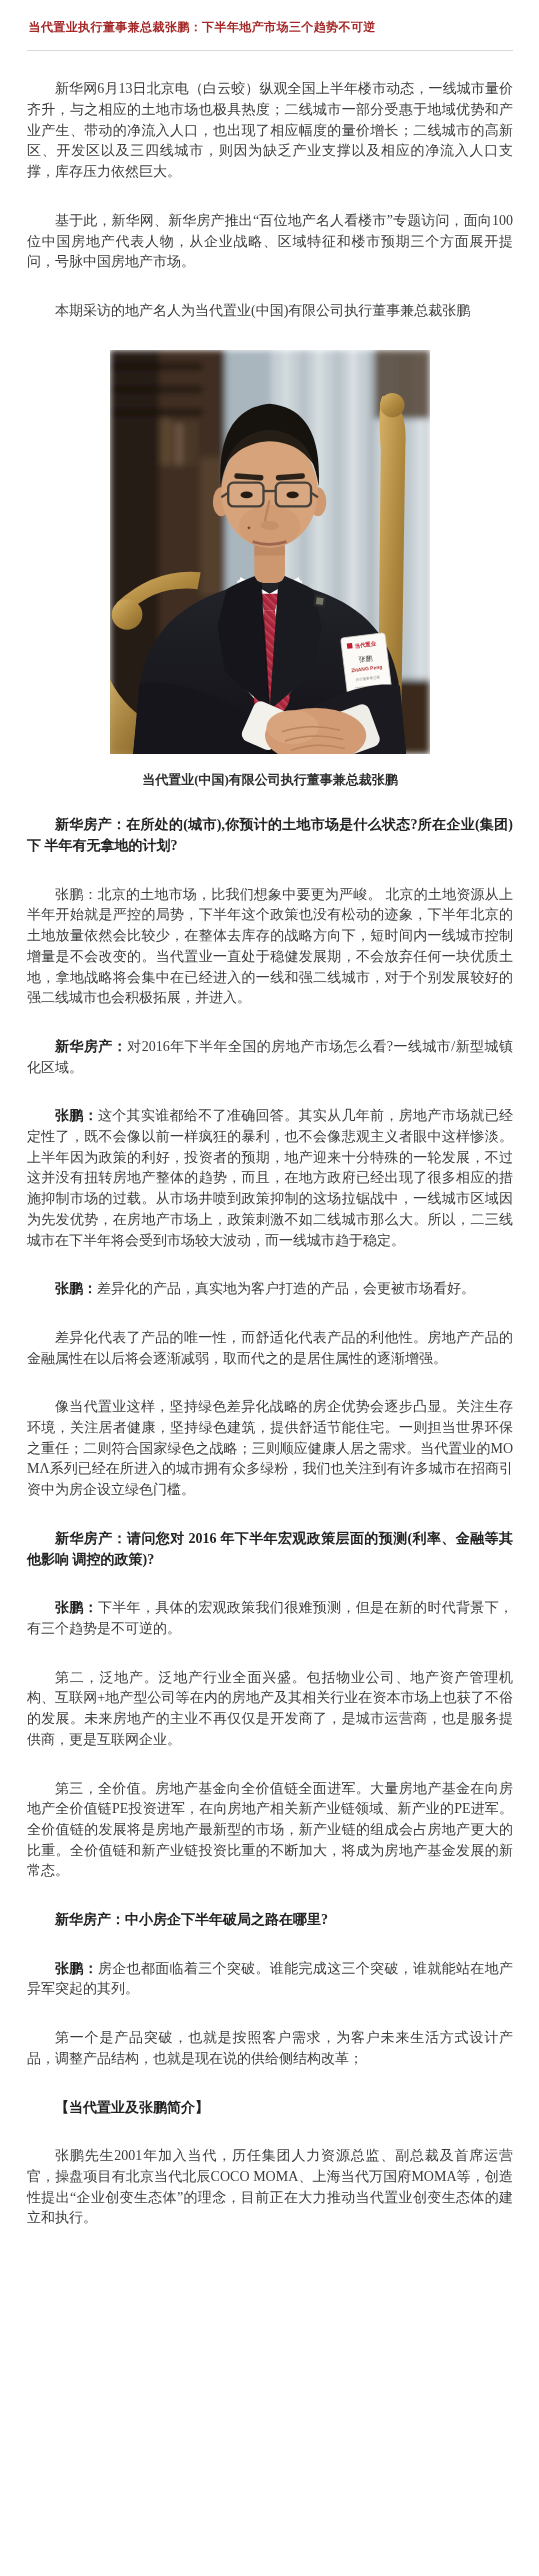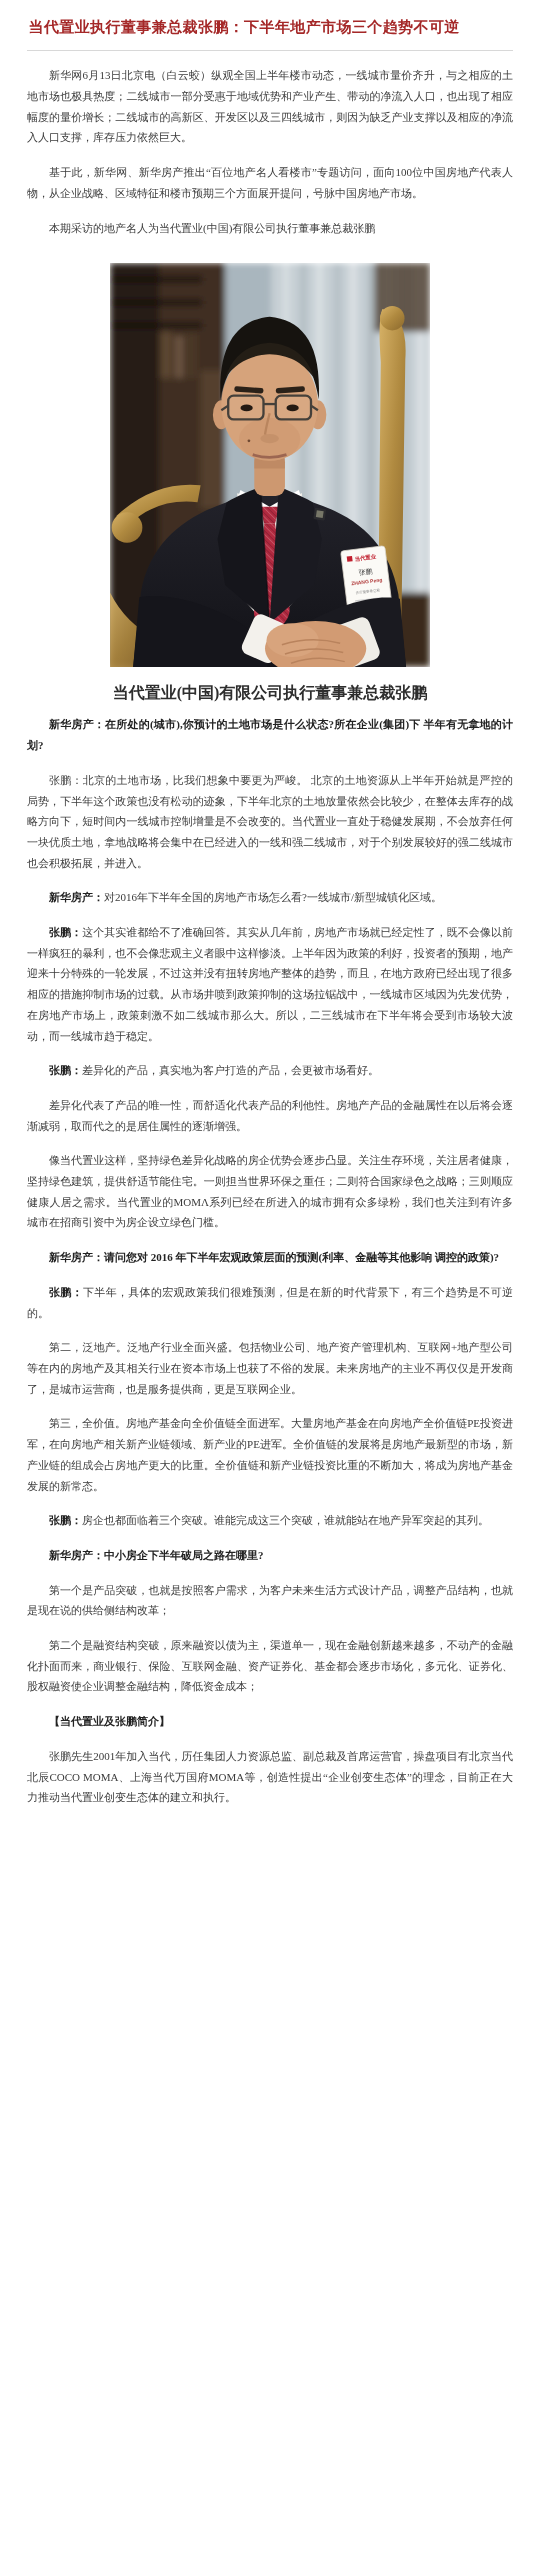--- a/index.html
+++ b/index.html
@@ -5,54 +5,54 @@
   html,body{margin:0;padding:0;}
   body{
     width:539px;
     background:#ffffff;
     font-family:"Liberation Serif","DejaVu Serif",serif;
     color:#3c3c3c;
     -webkit-font-smoothing:antialiased;
   }
   .page{padding:15.3px 26px 35px 27px;}
   h1.article-title{
-    font-size:15px;
+    font-size:12px;
     line-height:25px;
     margin:0 0 10px 1.5px;
     font-weight:bold;
     letter-spacing:0.4px;
   }
   .title-divider{
     border:none;
     border-top:0.8px solid #d8d8d8;
     margin:0;
     height:0;
   }
   p.para{
-    font-size:11px;
+    font-size:14px;
     line-height:20.7px;
-    margin:14px 0;
+    margin:28px 0;
     text-indent:2em;
     word-break:break-all;
     text-align:justify;
   }
   p.para.q{font-weight:bold;color:#232323;}
   .label-bold{font-weight:bold;color:#232323;}
   figure.portrait{
     margin:24.5px 0 9.2px;
     text-align:center;
   }
   .photo-frame{
     width:320px;height:404px;
     margin:0 auto;
     display:block;
   }
   figcaption.photo-caption{
     font-weight:bold;
-    font-size:16px;
+    font-size:13px;
     color:#2e2e2e;
     margin-top:18.4px;
     line-height:15.3px;
   }
 </style>
 </head>
 <body>
 
 <div class="page">
 
@@ -205,22 +205,21 @@
       <p class="para"><span>张鹏：</span><span>北京的土地市场，比我们想象中要更为严峻。 北京的土地资源从上半年开始就是严控的局势，下半年这个政策也没有松动的迹象，下半年北京的土地放量依然会比较少，在整体去库存的战略方向下，短时间内一线城市控制增量是不会改变的。当代置业一直处于稳健发展期，不会放弃任何一块优质土地，拿地战略将会集中在已经进入的一线和强二线城市，对于个别发展较好的强二线城市也会积极拓展，并进入。</span></p>
       <p class="para"><span class="label-bold">新华房产：</span><span>对2016年下半年全国的房地产市场怎么看?一线城市/新型城镇化区域。</span></p>
       <p class="para"><span class="label-bold">张鹏：</span><span>这个其实谁都给不了准确回答。其实从几年前，房地产市场就已经定性了，既不会像以前一样疯狂的暴利，也不会像悲观主义者眼中这样惨淡。上半年因为政策的利好，投资者的预期，地产迎来十分特殊的一轮发展，不过这并没有扭转房地产整体的趋势，而且，在地方政府已经出现了很多相应的措施抑制市场的过载。从市场井喷到政策抑制的这场拉锯战中，一线城市区域因为先发优势，在房地产市场上，政策刺激不如二线城市那么大。所以，二三线城市在下半年将会受到市场较大波动，而一线城市趋于稳定。</span></p>
       <p class="para"><span class="label-bold">张鹏：</span><span>差异化的产品，真实地为客户打造的产品，会更被市场看好。</span></p>
       <p class="para"><span>差异化代表了产品的唯一性，而舒适化代表产品的利他性。房地产产品的金融属性在以后将会逐渐减弱，取而代之的是居住属性的逐渐增强。</span></p>
       <p class="para"><span>像当代置业这样，坚持绿色差异化战略的房企优势会逐步凸显。关注生存环境，关注居者健康，坚持绿色建筑，提供舒适节能住宅。一则担当世界环保之重任；二则符合国家绿色之战略；三则顺应健康人居之需求。当代置业的MOMΛ系列已经在所进入的城市拥有众多绿粉，我们也关注到有许多城市在招商引资中为房企设立绿色门槛。</span></p>
       <p class="para q"><span class="label-bold">新华房产：</span><span>请问您对 2016 年下半年宏观政策层面的预测(利率、金融等其他影响 调控的政策)?</span></p>
       <p class="para"><span class="label-bold">张鹏：</span><span>下半年，具体的宏观政策我们很难预测，但是在新的时代背景下，有三个趋势是不可逆的。</span></p>
       <p class="para"><span>第二，泛地产。泛地产行业全面兴盛。包括物业公司、地产资产管理机构、互联网+地产型公司等在内的房地产及其相关行业在资本市场上也获了不俗的发展。未来房地产的主业不再仅仅是开发商了，是城市运营商，也是服务提供商，更是互联网企业。</span></p>
       <p class="para"><span>第三，全价值。房地产基金向全价值链全面进军。大量房地产基金在向房地产全价值链PE投资进军，在向房地产相关新产业链领域、新产业的PE进军。全价值链的发展将是房地产最新型的市场，新产业链的组成会占房地产更大的比重。全价值链和新产业链投资比重的不断加大，将成为房地产基金发展的新常态。</span></p>
+      <p class="para q"><span class="label-bold">新华房产：</span><span>中小房企下半年破局之路在哪里?</span></p>
       <p class="para"><span class="label-bold">张鹏：</span><span>房企也都面临着三个突破。谁能完成这三个突破，谁就能站在地产异军突起的其列。</span></p>
-      <p class="para q"><span class="label-bold">新华房产：</span><span>中小房企下半年破局之路在哪里?</span></p>
       <p class="para"><span>第一个是产品突破，也就是按照客户需求，为客户未来生活方式设计产品，调整产品结构，也就是现在说的供给侧结构改革；</span></p>
-      <p class="para"><span>第二个是融资结构突破，原来融资以债为主，渠道单一，现在金融创新越来越多，不动产的金融化扑面而来，商业银行、保险、互联网金融、资产证券化、基金都会逐步市场化，多元化、证券化、股权融资使企业调整金融结构，降低资金成本；</span></p>
       <p class="para q"><span class="label-bold">【当代置业及张鹏简介】</span></p>
       <p class="para"><span>张鹏先生2001年加入当代，历任集团人力资源总监、副总裁及首席运营官，操盘项目有北京当代北辰COCO MOMA、上海当代万国府MOMA等，创造性提出“企业创变生态体”的理念，目前正在大力推动当代置业创变生态体的建立和执行。</span></p>
     </div>
 
 </div>
 
 
 </body></html>

